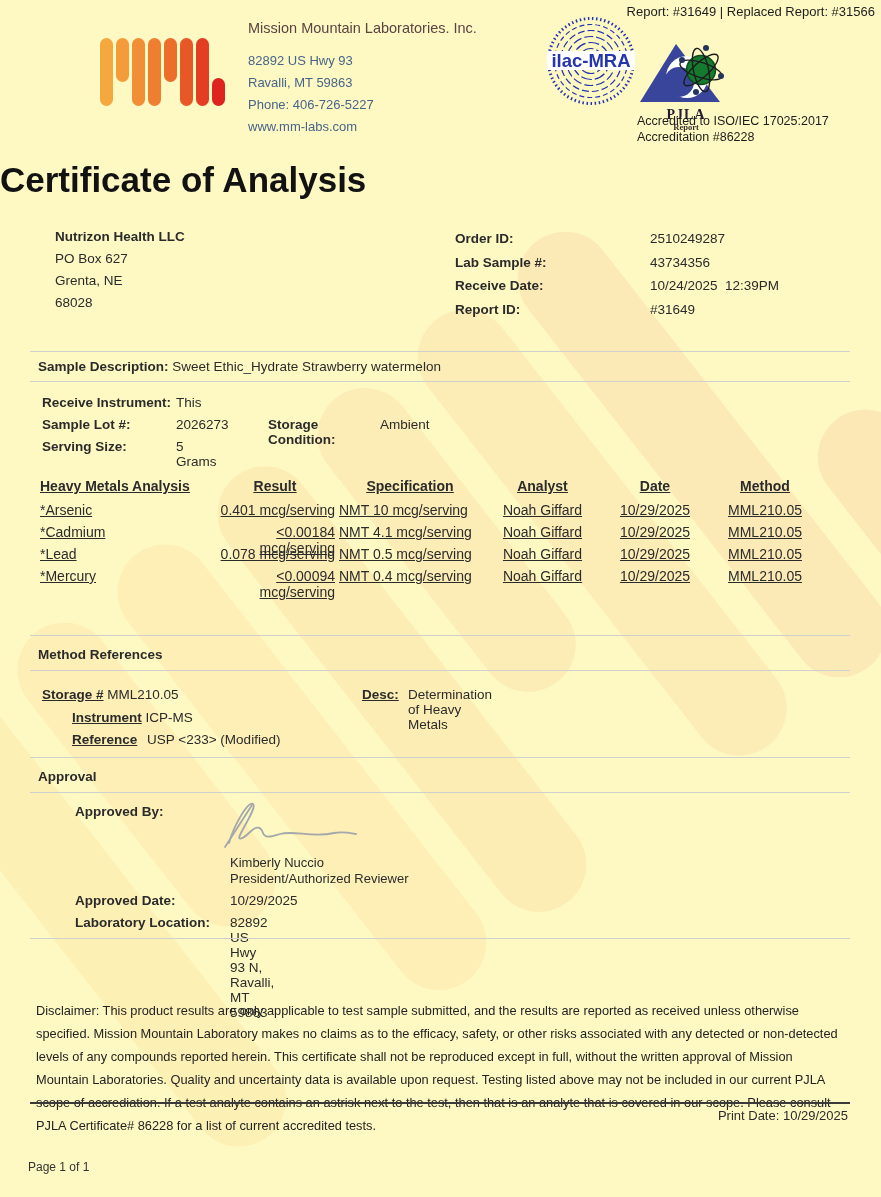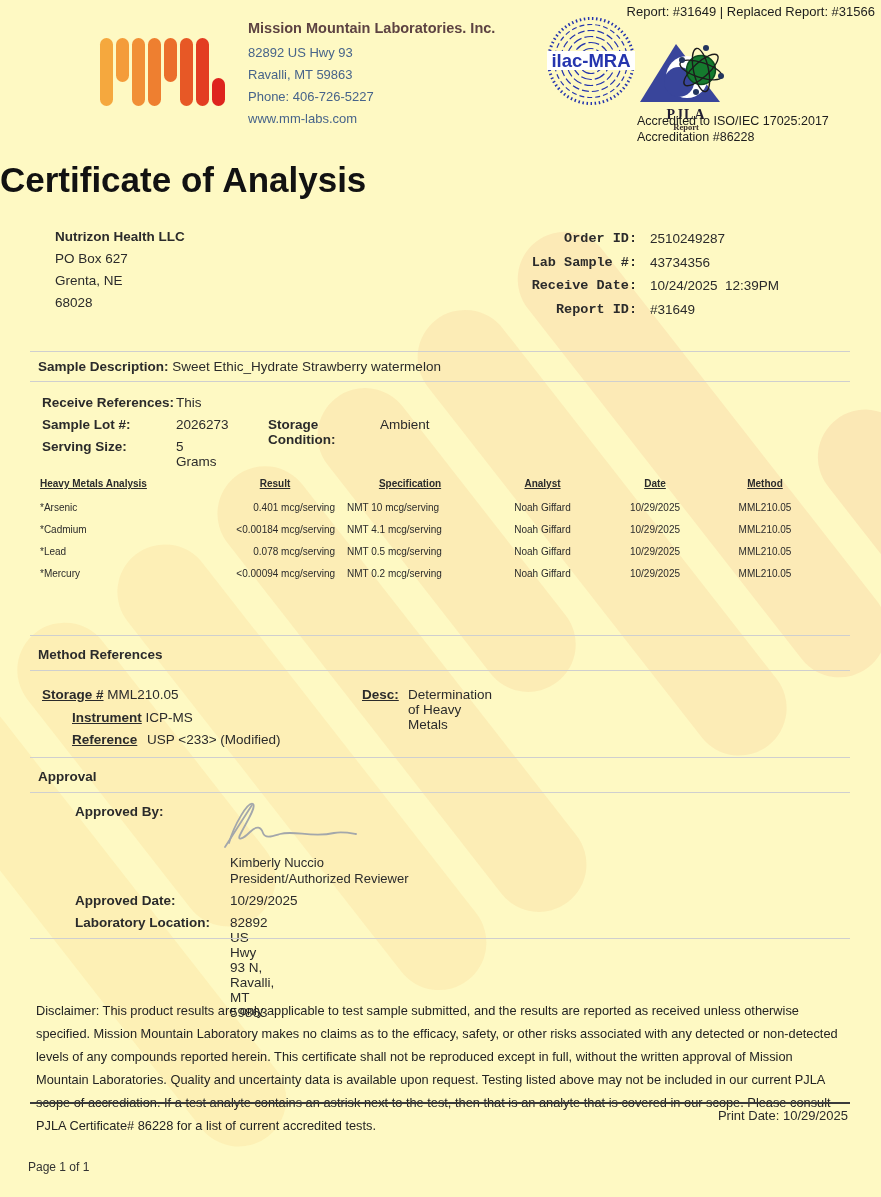--- a/index.html
+++ b/index.html
@@ -24,52 +24,52 @@
   .content { position:absolute; inset:0; z-index:1; }
 
   
   .logo { position:absolute; left:100px; top:38px; display:flex; gap:3px; height:68px; align-items:flex-start; }
   .bar { width:13px; border-radius:7px; }
   .tall { height:68px; } .short { height:44px; } .foot { height:28px; align-self:flex-end; }
 
   .report-line { position:absolute; top:4px; right:6px; font-size:13px; color:#1d1d1d; }
 
   .company { position:absolute; left:248px; top:20px; }
-  .company .cname { font-size:14.5px; font-weight:bold; color:#5d4342; margin-bottom:6px; }
+  .company .cname { font-size:14.5px; font-weight:normal; color:#5d4342; margin-bottom:14px; }
   .company .cline { font-size:13px; color:#47648a; line-height:22px; }
 
   .ilac { position:absolute; left:546px; top:16px; }
   .pjla { position:absolute; left:630px; top:40px; width:112px; text-align:center; }
   .pjla-name { font-family:"Liberation Serif", serif; font-weight:bold; font-size:14px; color:#231f33; line-height:14px; margin-top:1px; letter-spacing:1px; }
   .pjla-sub { font-family:"Liberation Serif", serif; font-weight:bold; font-size:8.5px; color:#3a3030; line-height:10px; }
   .accred { position:absolute; left:637px; top:113px; font-size:12.5px; line-height:16px; color:#1d1d1d; }
 
   .doc-title { position:absolute; top:160px; left:0; width:100%; 
     font-size:35px; font-weight:bold; color:#121212; }
 
   .customer { position:absolute; left:38px; top:226px; line-height:22px; font-size:13.5px;margin-left:17px; }
   .customer .cust-name { font-weight:bold; }
 
   .order-info { position:absolute; left:455px; top:227px; display:grid;
     grid-template-columns:182px 195px; column-gap:13px; row-gap:0; line-height:23.5px; font-size:13.5px; }
-  .order-info .lab { text-align:right; font-weight:bold;font-family:Liberation Mono, monospace; }
+  .order-info .lab { text-align:left; font-weight:bold; }
   .order-info .val { text-align:left; white-space:pre; }
 
   .sample-desc { position:absolute; left:38px; top:359px; font-size:13.5px; }
 
   .kv-row { position:absolute; font-size:13.5px; }
 
-  .results { position:absolute; left:40px; top:478px; width:780px; font-size:10px; }
+  .results { position:absolute; left:40px; top:478px; width:780px; font-size:14px;text-decoration:underline; }
   .results .rt-head, .results .rt-row { display:grid;
     grid-template-columns:175px 120px 150px 115px 110px 110px; }
   .results .rt-head { font-weight:bold; height:24px; }
   .results .rt-head span { text-decoration:underline; }
   .results .rt-row { height:22px; }
   .c-l { text-align:left; } .c-r { text-align:right; } .c-c { text-align:center; }
-  .pad-l { padding-left:12px; }
+  .pad-l { padding-left:4px; }
 
   .sec-head { position:absolute; left:38px; font-weight:bold; font-size:13.5px; }
   .u { text-decoration:underline; }
 
   .sig-svg { position:absolute; left:222px; top:793px; }
   .sig-name { position:absolute; left:230px; top:855px; line-height:15.5px; font-size:13px; }
 
   .disclaimer { position:absolute; left:36px; top:999px; width:812px;
     font-size:12.8px; line-height:23px; color:#232323; }
 
@@ -179,21 +179,21 @@
 
     <div class="rule" style="top:351px"></div>
 
     <div class="sample-desc">
       <span class="b">Sample Description:</span><span> Sweet Ethic_Hydrate Strawberry watermelon</span>
     </div>
 
     <div class="rule" style="top:381px"></div>
 
     <div class="kv-row" style="left:42px; top:395px">
-      <span class="b">Receive References:</span>
+      <span class="b">Receive Instrument:</span>
       <span class="abs" style="left:134px">This</span>
     </div>
     <div class="kv-row" style="left:42px; top:417px">
       <span class="b">Sample Lot #:</span>
       <span class="abs" style="left:134px">2026273</span>
       <span class="abs b" style="left:226px">Storage Condition:</span>
       <span class="abs" style="left:338px">Ambient</span>
     </div>
     <div class="kv-row" style="left:42px; top:439px">
       <span class="b">Serving Size:</span>
@@ -229,21 +229,21 @@
         <div class="c-l">*Lead</div>
         <div class="c-r">0.078 mcg/serving</div>
         <div class="c-l pad-l">NMT 0.5 mcg/serving</div>
         <div class="c-c">Noah Giffard</div>
         <div class="c-c">10/29/2025</div>
         <div class="c-c">MML210.05</div>
       </div>
       <div class="rt-row">
         <div class="c-l">*Mercury</div>
         <div class="c-r">&lt;0.00094 mcg/serving</div>
-        <div class="c-l pad-l">NMT 0.2 mcg/serving</div>
+        <div class="c-l pad-l">NMT 0.4 mcg/serving</div>
         <div class="c-c">Noah Giffard</div>
         <div class="c-c">10/29/2025</div>
         <div class="c-c">MML210.05</div>
       </div>
     </div>
 
     <div class="rule" style="top:635px"></div>
     <div class="sec-head" style="top:647px">Method References</div>
     <div class="rule" style="top:670px"></div>
 

